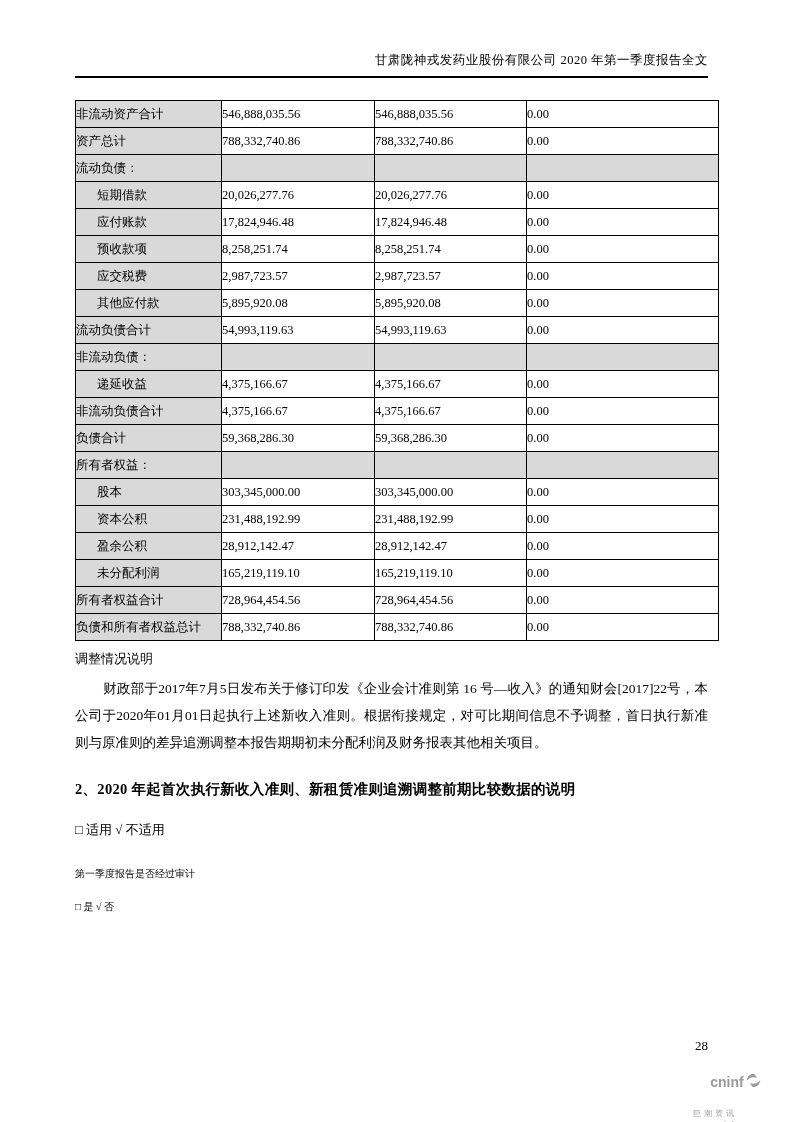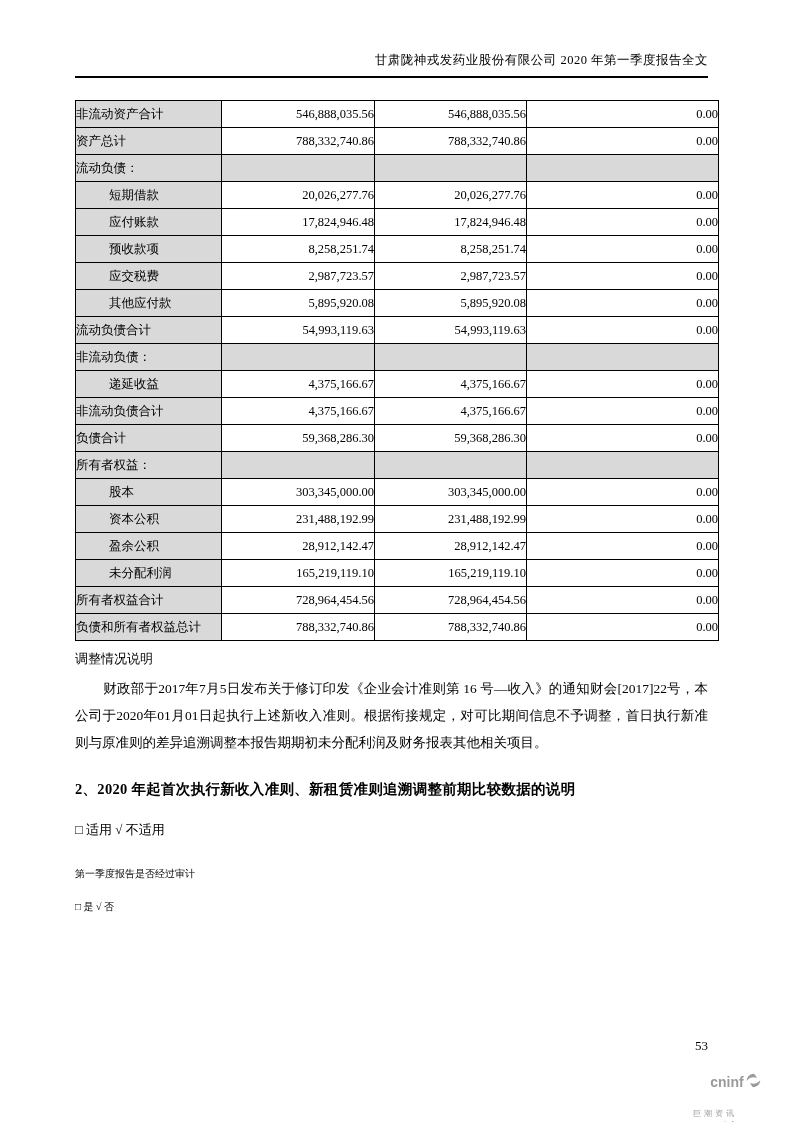--- a/index.html
+++ b/index.html
@@ -28,22 +28,22 @@
   }
   table.bs td{
     border:1px solid #000;
     height:26px;
     font-size:12.5px;
     padding:0;
     overflow:hidden;
     white-space:nowrap;
   }
   td.lbl{background:#d9d9d9;padding-left:6px;}
-  td.lbl.ind{padding-left:33px;}
-  td.val{text-align:right;padding-right:7px;font-size:13px;}
+  td.lbl.ind{padding-left:21px;}
+  td.val{padding-right:7px;font-size:13px;}
   td.val.sec{background:#d9d9d9;}
   .note-label{margin-top:9px;font-size:13px;}
   .adjust-para{
     margin:7px 0 0 0;
     font-size:13.5px;
     line-height:27px;
     text-align:justify;
     text-indent:2.1em;
   }
   .h-sub{
@@ -231,21 +231,21 @@
     <div class="note-label">调整情况说明</div>
     <p class="adjust-para">财政部于2017年7月5日发布关于修订印发《企业会计准则第 16 号—收入》的通知财会[2017]22号，本公司于2020年01月01日起执行上述新收入准则。根据衔接规定，对可比期间信息不予调整，首日执行新准则与原准则的差异追溯调整本报告期期初未分配利润及财务报表其他相关项目。</p>
 
     <div class="h-sub">2、2020 年起首次执行新收入准则、新租赁准则追溯调整前期比较数据的说明</div>
     <div class="check-line">□ 适用 √ 不适用</div>
 
     <div class="plain-line first">第一季度报告是否经过审计</div>
     <div class="plain-line">□ 是 √ 否</div>
   </div>
 
-  <div class="page-number">53</div>
+  <div class="page-number">28</div>
 
   <div class="cninfo-logo">
     <div class="logo-row">
       <span class="logo-word">cninf</span>
       <span>
         <svg width="17" height="17" viewBox="0 0 24 24">
           <path d="M12.5 2.5 C7 2.5 2.8 6.6 2.5 12.2 c3.8-4.8 9-6 14.4-3.9 C15 4.8 13.4 2.9 12.5 2.5 Z" fill="#9a9a9a"></path>
           <path d="M11.5 21.5 c5.5 0 9.7-4.1 10-9.7 c-3.8 4.8-9 6-14.4 3.9 C9 19.2 10.6 21.1 11.5 21.5 Z" fill="#9a9a9a"></path>
         </svg>
       </span>

